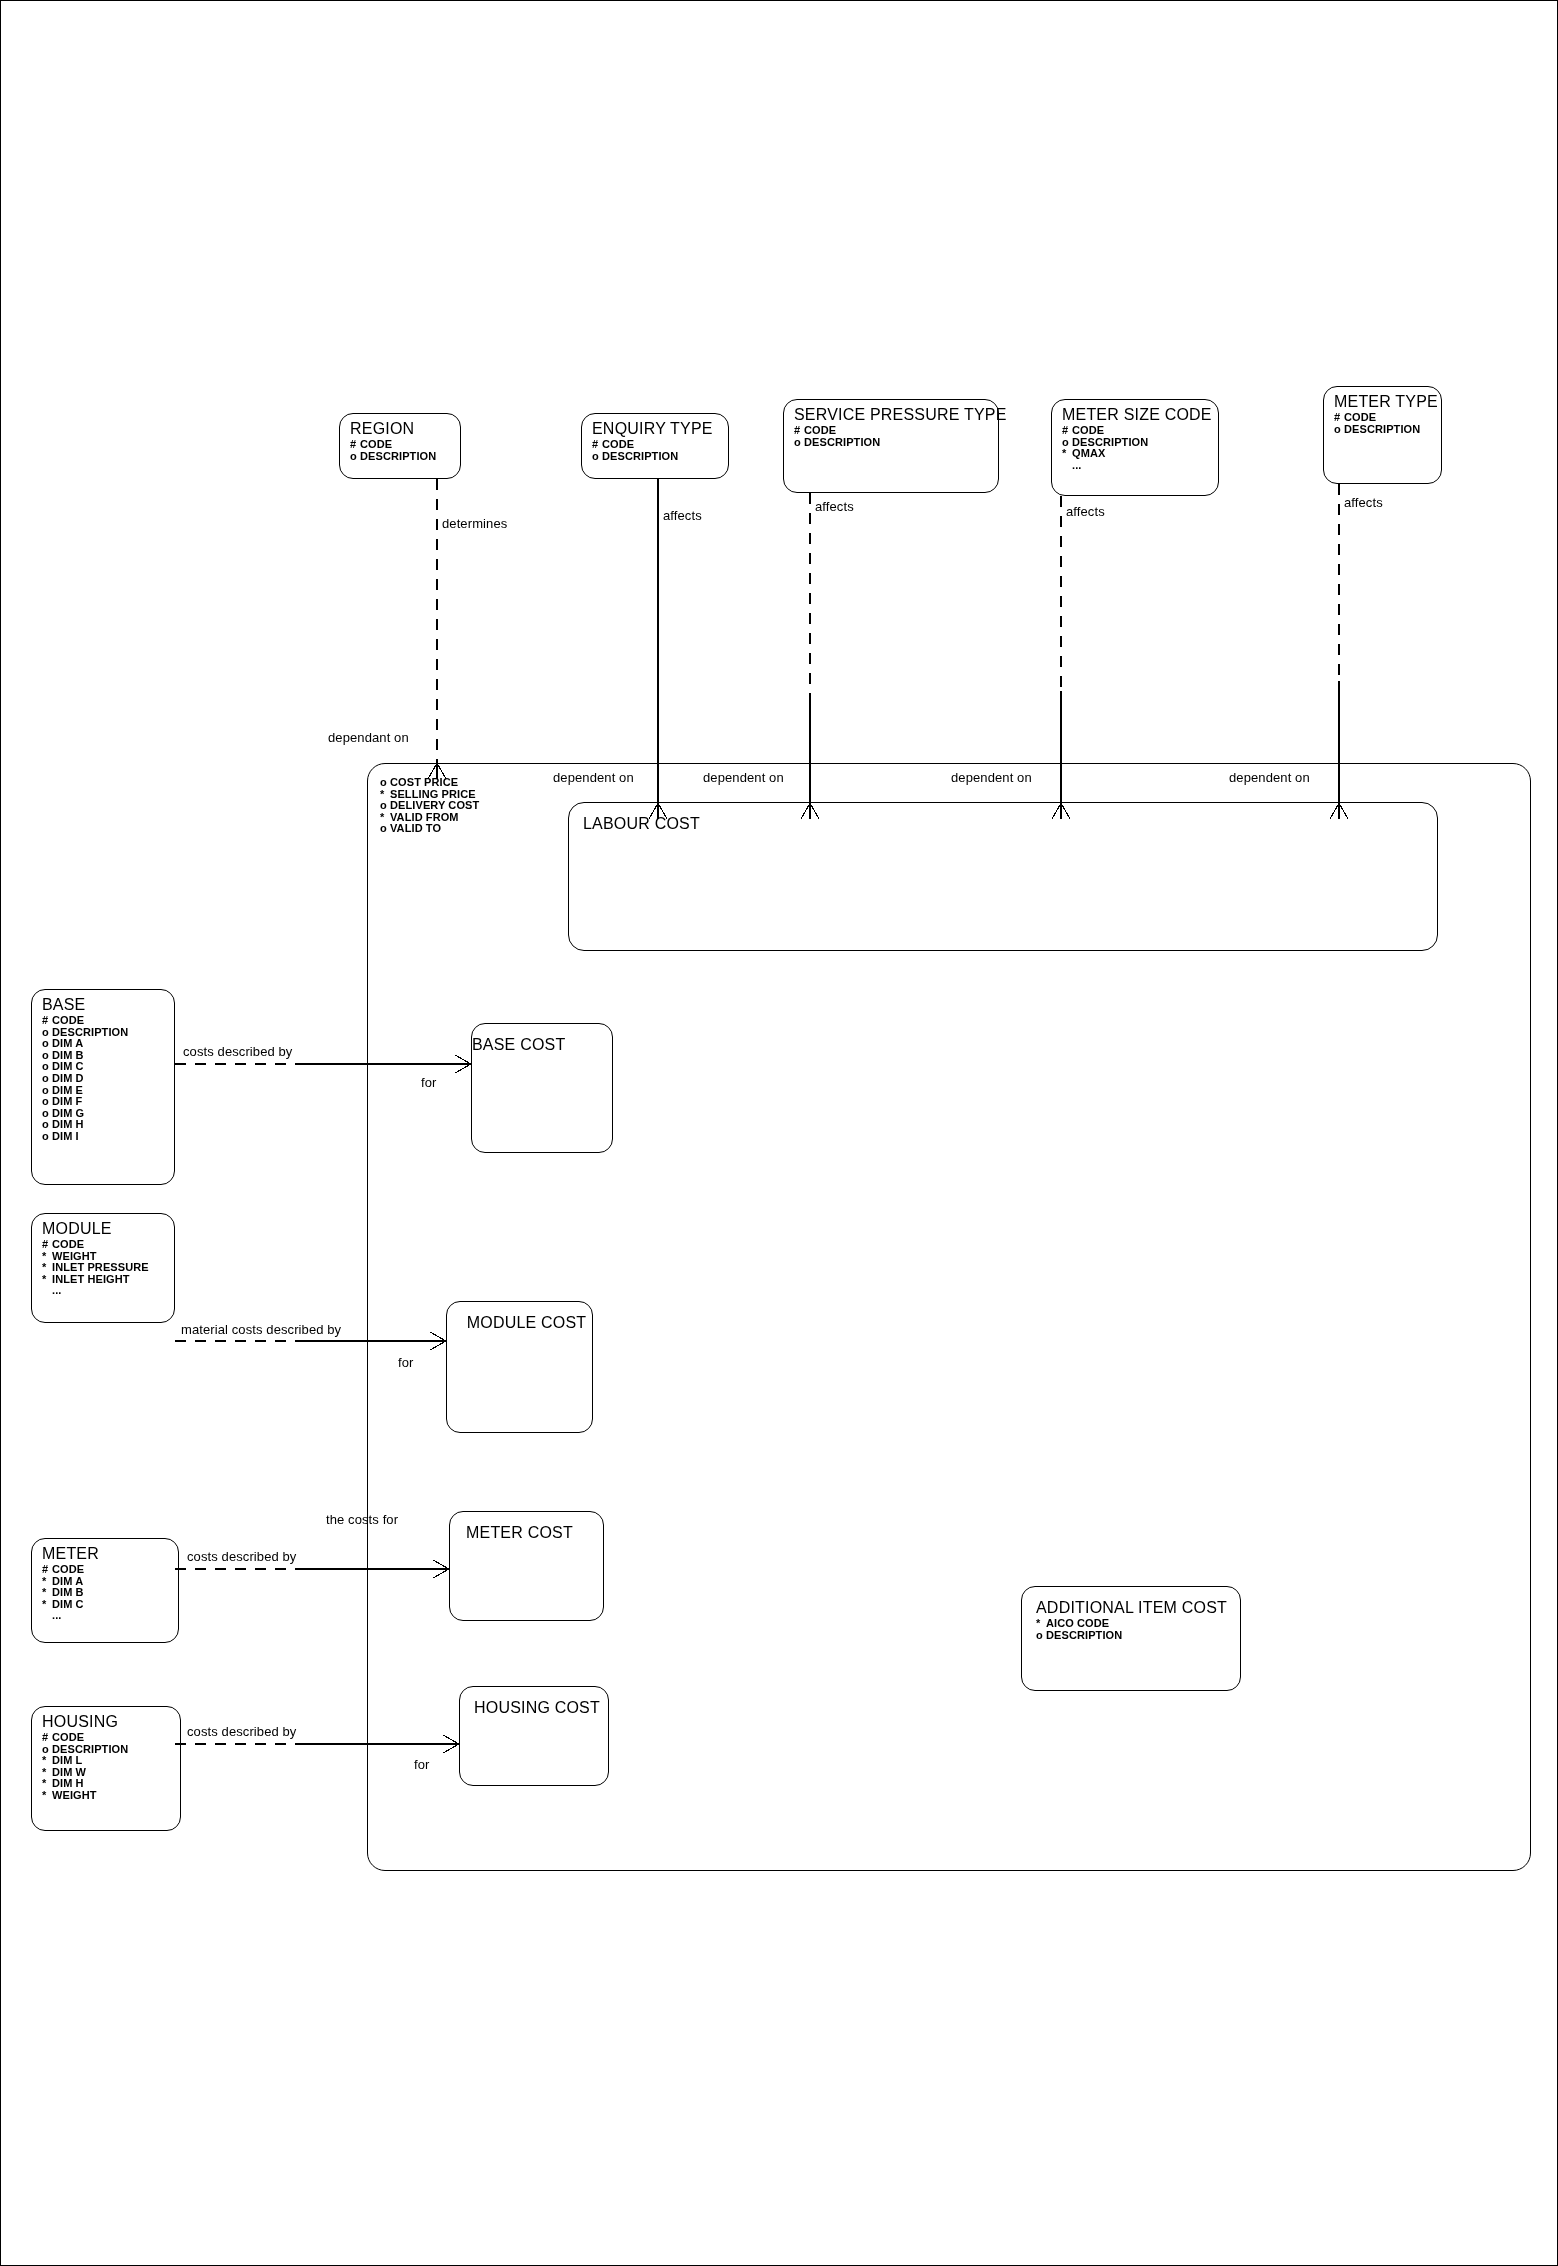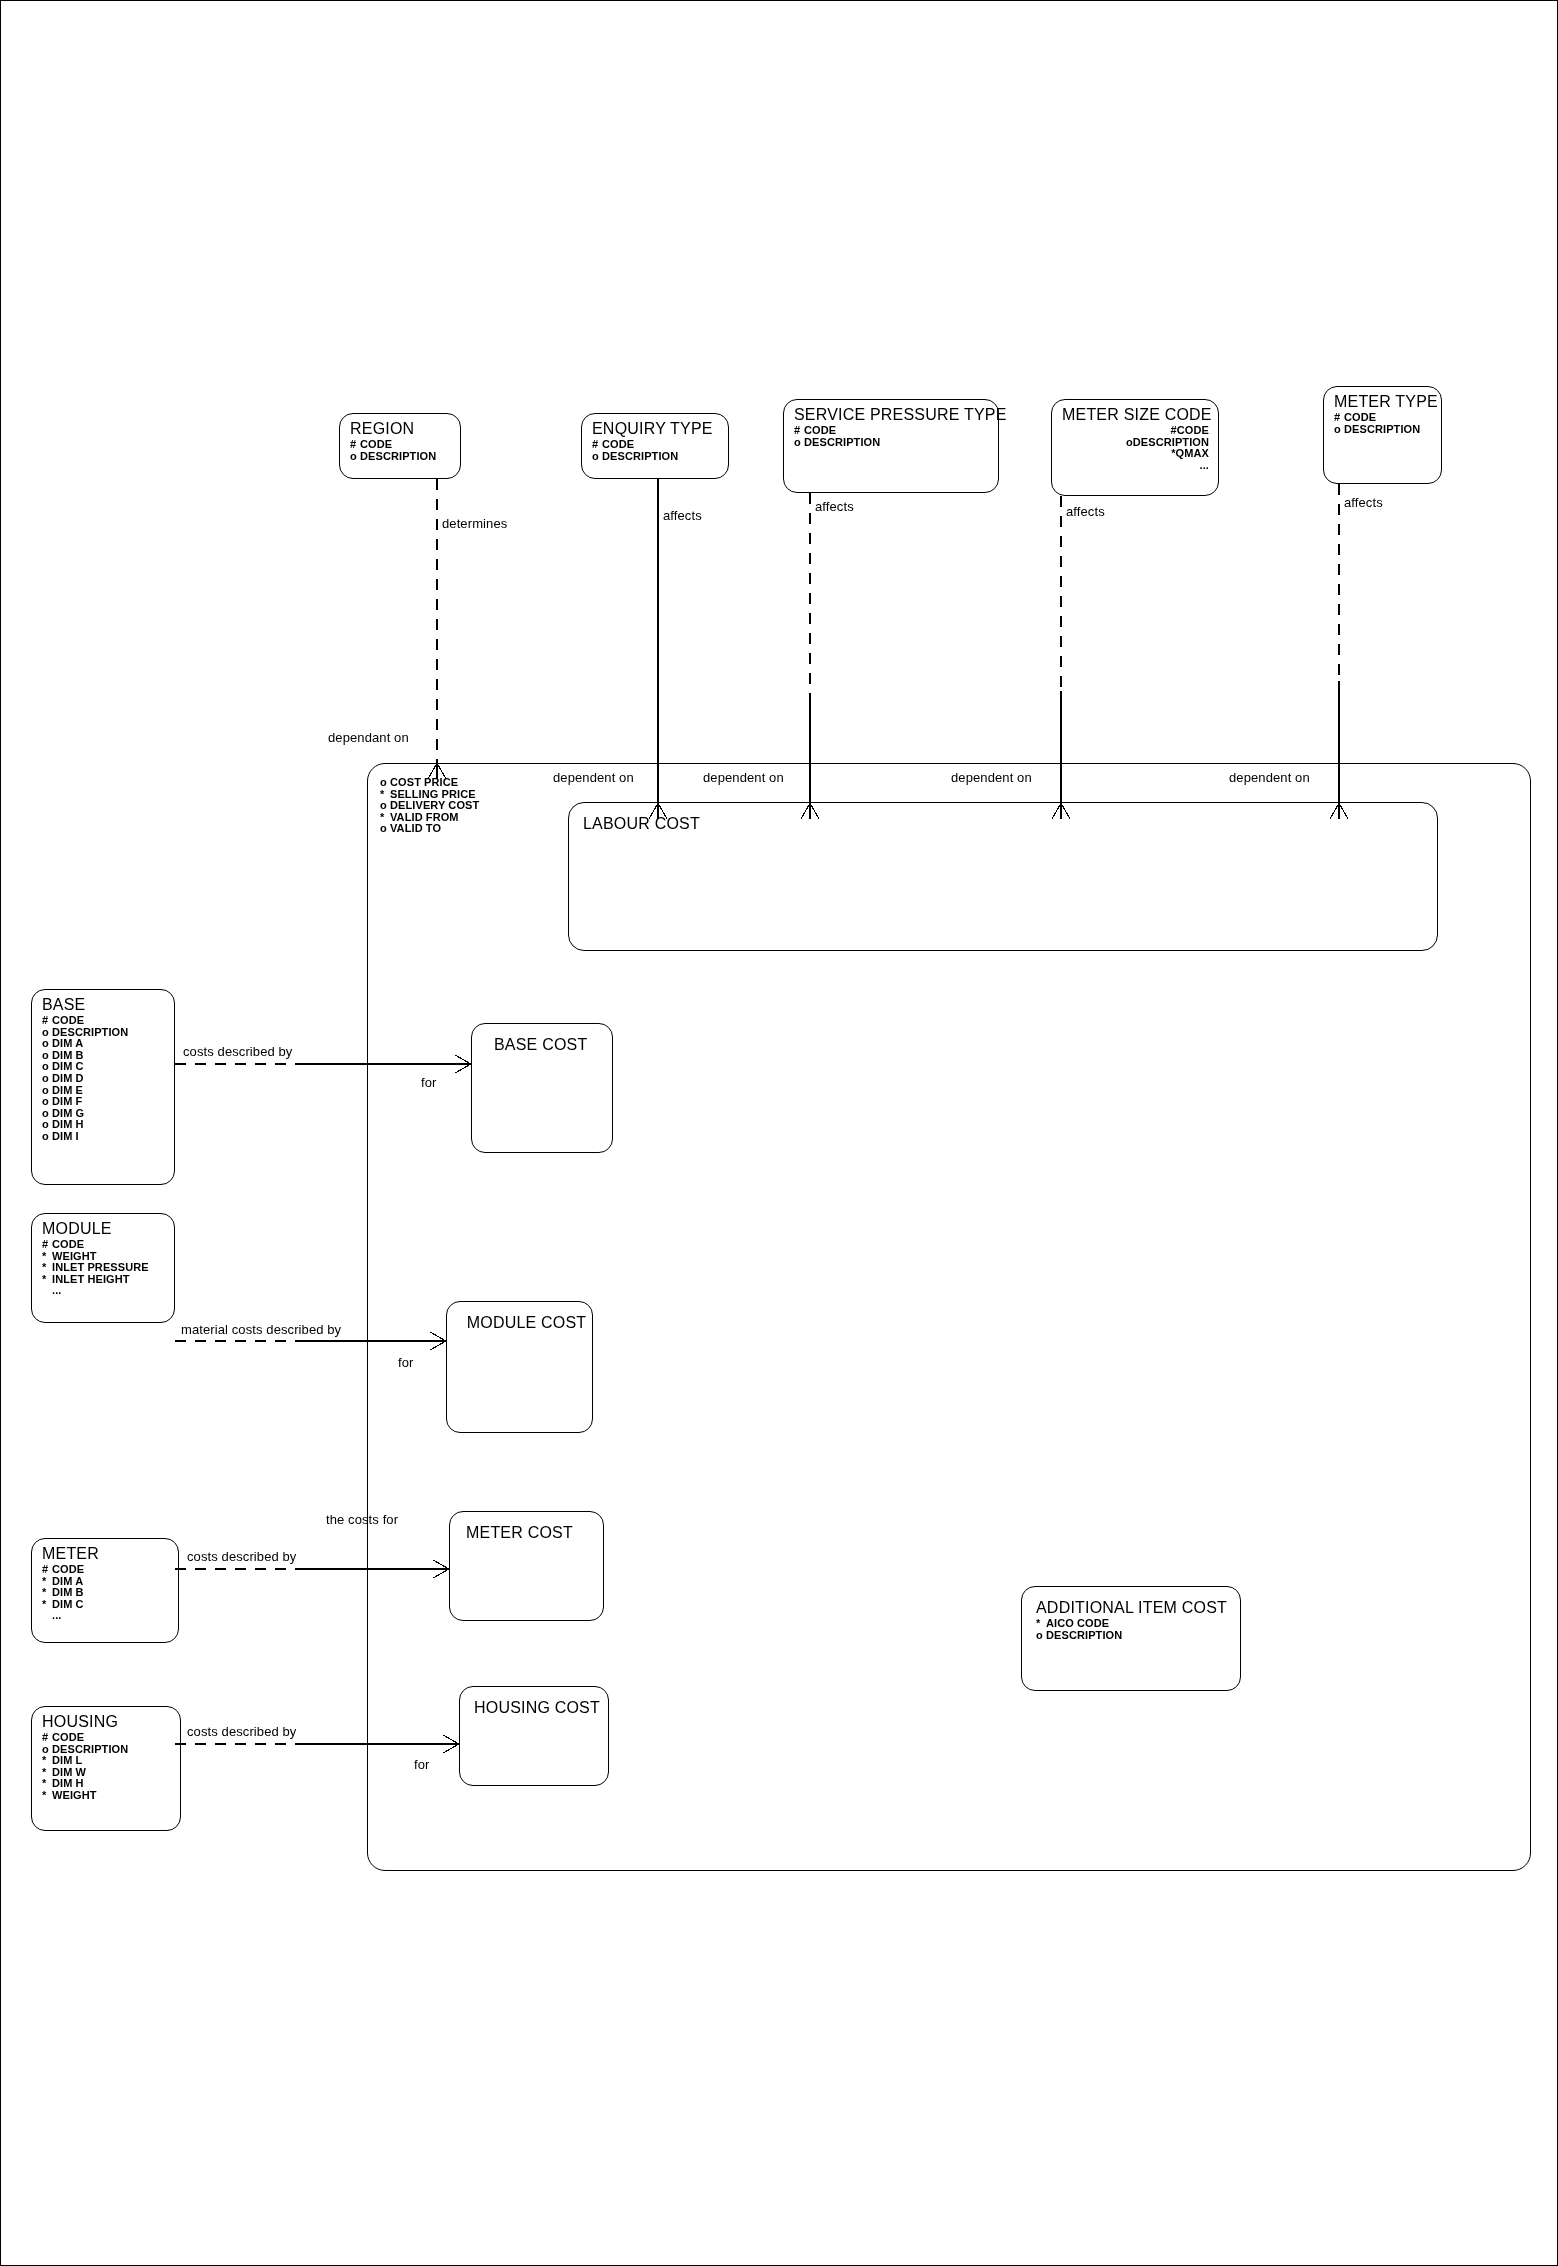--- a/index.html
+++ b/index.html
@@ -166,21 +166,21 @@
   </div>
 
   <div class="entity" style="left:782px; top:398px; width:216px; height:94px;">
     <div class="ename">SERVICE PRESSURE TYPE</div>
     <div class="attrs">
       <div class="attr"><span class="mk">#</span><span>CODE</span></div>
       <div class="attr"><span class="mk">o</span><span>DESCRIPTION</span></div>
     </div>
   </div>
 
-  <div class="entity" style="left:1050px; top:398px; width:168px; height:97px;text-align:right;">
+  <div class="entity" style="left:1050px; top:398px; width:168px; height:97px;">
     <div class="ename">METER SIZE CODE</div>
     <div class="attrs">
       <div class="attr"><span class="mk">#</span><span>CODE</span></div>
       <div class="attr"><span class="mk">o</span><span>DESCRIPTION</span></div>
       <div class="attr"><span class="mk">*</span><span>QMAX</span></div>
       <div class="attr"><span class="mk"></span><span>...</span></div>
     </div>
   </div>
 
   <div class="entity" style="left:1322px; top:385px; width:119px; height:98px;">
@@ -215,21 +215,21 @@
       <div class="attr"><span class="mk">o</span><span>DIM C</span></div>
       <div class="attr"><span class="mk">o</span><span>DIM D</span></div>
       <div class="attr"><span class="mk">o</span><span>DIM E</span></div>
       <div class="attr"><span class="mk">o</span><span>DIM F</span></div>
       <div class="attr"><span class="mk">o</span><span>DIM G</span></div>
       <div class="attr"><span class="mk">o</span><span>DIM H</span></div>
       <div class="attr"><span class="mk">o</span><span>DIM I</span></div>
     </div>
   </div>
 
-  <div class="entity titleonly" style="left:470px; top:1022px; width:142px; height:130px; padding:12px 0 0 22px;">
+  <div class="entity titleonly" style="left:470px; top:1022px; width:142px; height:130px; padding:12px 0 0 0;">
     <div class="ename">BASE COST</div>
   </div>
 
   <div class="entity" style="left:30px; top:1212px; width:144px; height:110px;">
     <div class="ename">MODULE</div>
     <div class="attrs">
       <div class="attr"><span class="mk">#</span><span>CODE</span></div>
       <div class="attr"><span class="mk">*</span><span>WEIGHT</span></div>
       <div class="attr"><span class="mk">*</span><span>INLET PRESSURE</span></div>
       <div class="attr"><span class="mk">*</span><span>INLET HEIGHT</span></div>

